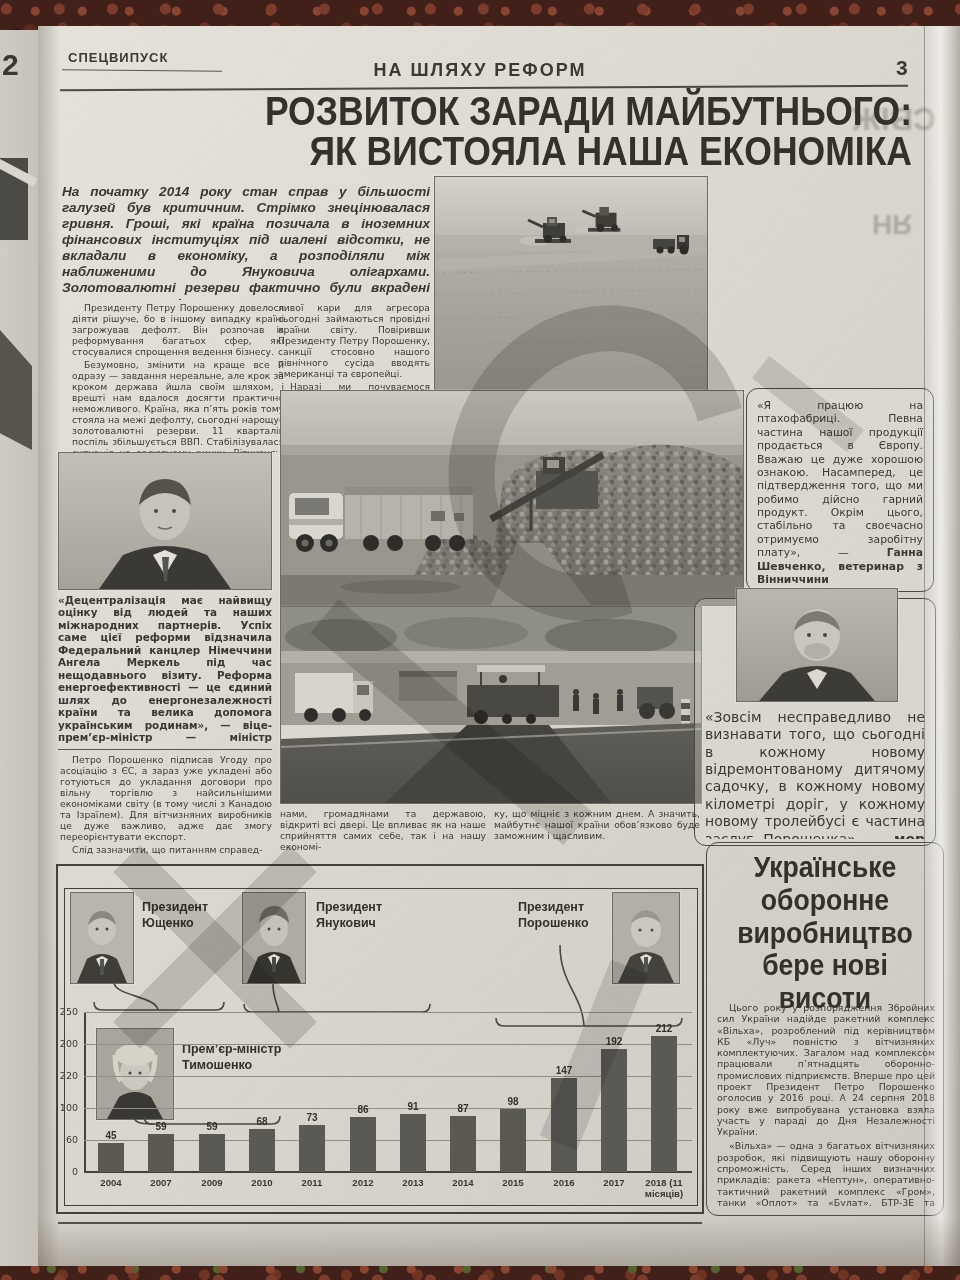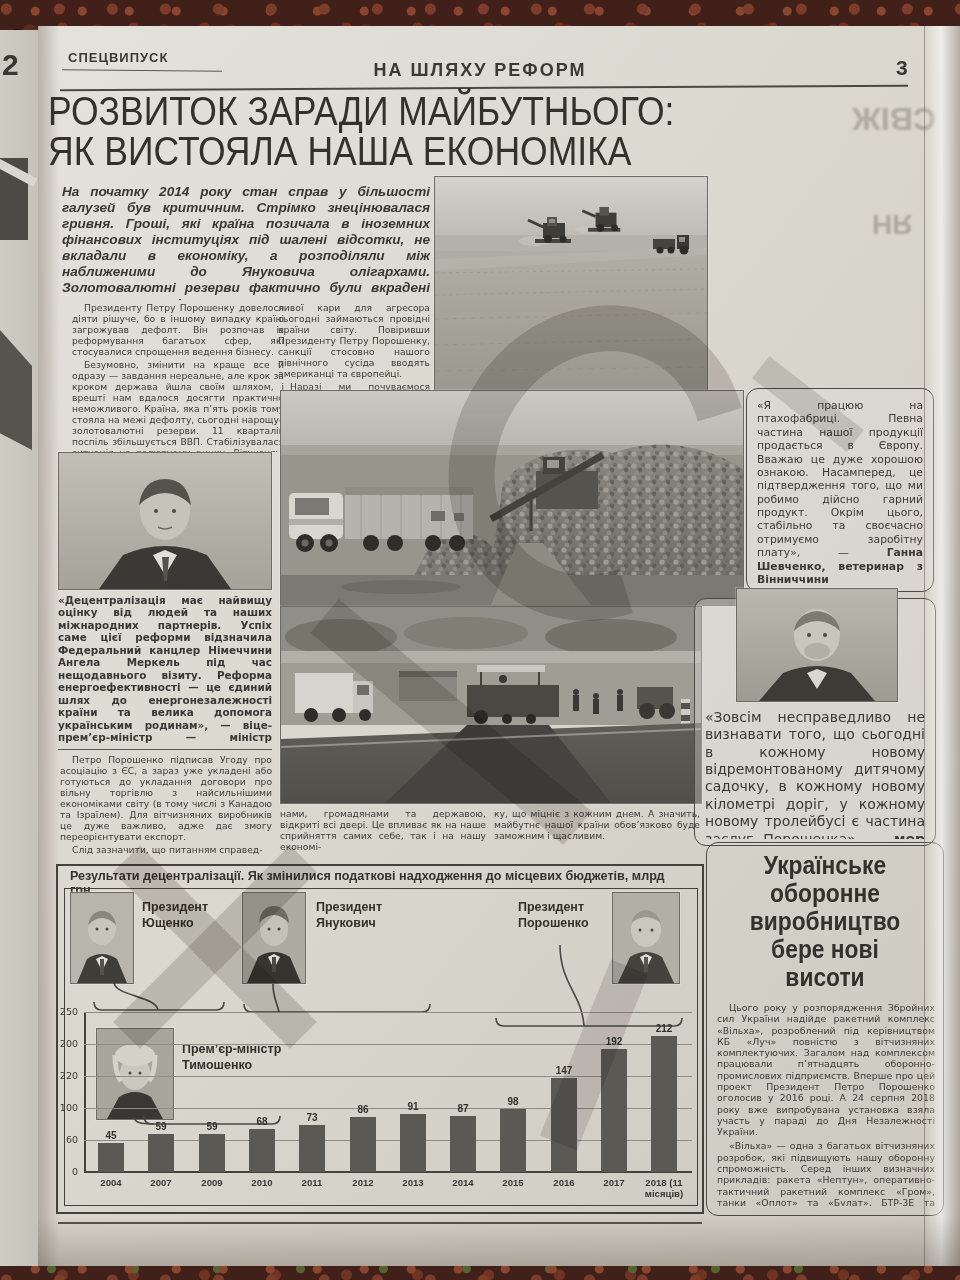--- a/index.html
+++ b/index.html
@@ -23,22 +23,22 @@
     background:linear-gradient(128deg,#e4e2db 0%,#dcd9d1 38%,#d4d1c9 70%,#cbc8c0 100%);}
   .crease-left{position:absolute;left:38px;top:26px;width:22px;height:1240px;background:linear-gradient(to right,rgba(70,58,45,.28),rgba(0,0,0,0));}
   .curl-right{position:absolute;left:924px;top:26px;width:36px;height:1240px;background:linear-gradient(to right,rgba(0,0,0,0),rgba(255,255,255,.55) 45%,rgba(110,100,88,.38));border-left:1px solid rgba(90,82,70,.25);}
   .shadow-bottom{position:absolute;left:38px;top:1216px;width:922px;height:50px;background:linear-gradient(to bottom,rgba(0,0,0,0),rgba(80,68,55,.3));}
   .hdr-label{position:absolute;left:68px;top:50px;font:bold 13px "Liberation Sans",sans-serif;letter-spacing:1px;color:#3b3934;}
   .hdr-rule1{position:absolute;left:62px;top:70px;width:160px;height:1px;background:#5a5750;transform:rotate(.6deg);}
   .hdr-center{position:absolute;left:0;top:60px;width:960px;text-align:center;font:bold 18px "Liberation Sans",sans-serif;letter-spacing:2px;color:#3b3934;}
   .hdr-page{position:absolute;left:896px;top:56px;font:bold 21px "Liberation Sans",sans-serif;color:#3b3934;}
   .hdr-rule2{position:absolute;left:60px;top:87px;width:848px;height:2px;background:#4c4944;transform:rotate(-.3deg);}
 
-  .headline{position:absolute;left:30px;top:92px;width:900px;text-align:left;
-    font-family:"Liberation Sans",sans-serif;font-weight:400;color:#33312c;line-height:1.08;}
+  .headline{position:absolute;left:30px;top:92px;width:900px;text-align:right;
+    font-family:"Liberation Sans",sans-serif;font-weight:700;color:#33312c;line-height:1.08;}
   .headline .l1{font-size:37px;transform:scale(.96,1.12);}
   .headline .l2{font-size:37px;transform:scale(.96,1.12);}
 
   .lead{position:absolute;left:62px;top:184px;width:368px;height:116px;overflow:hidden;
     font:italic bold 13.6px/1.18 "Liberation Sans",sans-serif;color:#3a3833;text-align:justify;}
 
   .bodytxt{font:9.2px/1.2 "DejaVu Sans",sans-serif;color:#3d3b36;text-align:justify;}
   .bodytxt p{margin:0 0 2px 0;text-indent:12px;}
   .col1{position:absolute;left:72px;top:302px;width:212px;height:150px;overflow:hidden;}
   .col2{position:absolute;left:278px;top:302px;width:152px;height:92px;overflow:hidden;}
@@ -73,21 +73,21 @@
   .bar-group{position:absolute;bottom:0;width:26px;height:100%;display:flex;flex-direction:column;align-items:center;justify-content:flex-end;}
   .bar-label{font:bold 10px "Liberation Sans",sans-serif;color:#33312c;margin-bottom:2px;white-space:nowrap;}
   .bar{width:26px;background:#5b5954;}
   .xlab{position:absolute;width:50px;top:1178px;text-align:center;font:bold 9.6px/1.1 "Liberation Sans",sans-serif;color:#3a3833;}
   .connectors{position:absolute;left:56px;top:864px;}
   .rule-under-chart{position:absolute;left:58px;top:1222px;width:644px;height:2px;background:#55524b;}
 
   
   .def-box{position:absolute;left:706px;top:842px;width:238px;height:374px;border:1.6px solid #4c4a44;border-radius:12px;box-sizing:border-box;}
   .def-title{position:absolute;left:708px;top:852px;width:234px;text-align:center;
-    font-family:"Liberation Sans",sans-serif;font-weight:800;font-size:24px;line-height:1.17;color:#33312c;}
+    font-family:"Liberation Sans",sans-serif;font-weight:800;font-size:28px;line-height:1.17;color:#33312c;}
   .def-title div{transform:scale(.95,1.05);}
   .def-body{position:absolute;left:717px;top:1002px;width:218px;height:204px;overflow:hidden;
     font:9.4px/1.2 "DejaVu Sans",sans-serif;color:#3c3a35;text-align:justify;}
   .def-body p{margin:0 0 3px 0;text-indent:12px;}
 
   .ghost{position:absolute;transform:rotate(180deg);color:rgba(105,98,88,.38);font-family:"Liberation Sans",sans-serif;font-weight:800;filter:blur(1px);}
   .wm{position:absolute;mix-blend-mode:multiply;}
 </style>
 </head>
 <body>
@@ -371,21 +371,20 @@
         <p>нами, громадянами та державою, відкриті всі двері. Це впливає як на наше сприйняття самих себе, так і на нашу економі-</p>
       </div>
     </div>
   <div class="bcols-r">
       <div class="bodytxt">
         <p>ку, що міцніє з кожним днем. А значить, майбутнє нашої країни обов’язково буде заможним і щасливим.</p>
       </div>
     </div>
 
   <div class="chart-outer"></div>
-  <div class="chart-title">Результати децентралізації. Як змінилися податкові надходження до місцевих бюджетів, млрд грн.</div>
   <div class="chart-inner"></div>
 
   <div class="photo-frame" style="left:70px;top:892px;">
     <svg width="62" height="90" viewBox="0 0 62 90">
       <rect width="62" height="90" fill="#b8b5ad"></rect>
       <path d="M6,90 L16,66 Q31,56 46,66 L56,90 Z" fill="#3f3d38"></path>
       <polygon points="25,66 31,78 37,66 31,63" fill="#e0ded7"></polygon>
       <rect x="29" y="66" width="4" height="16" fill="#55534d"></rect>
       <ellipse cx="31" cy="36" rx="14" ry="16" fill="#c8c5bc"></ellipse>
       <path d="M17,32 Q20,18 31,18 Q42,18 45,32 Q38,25 31,25 Q24,25 17,32 Z" fill="#8a8780"></path>

